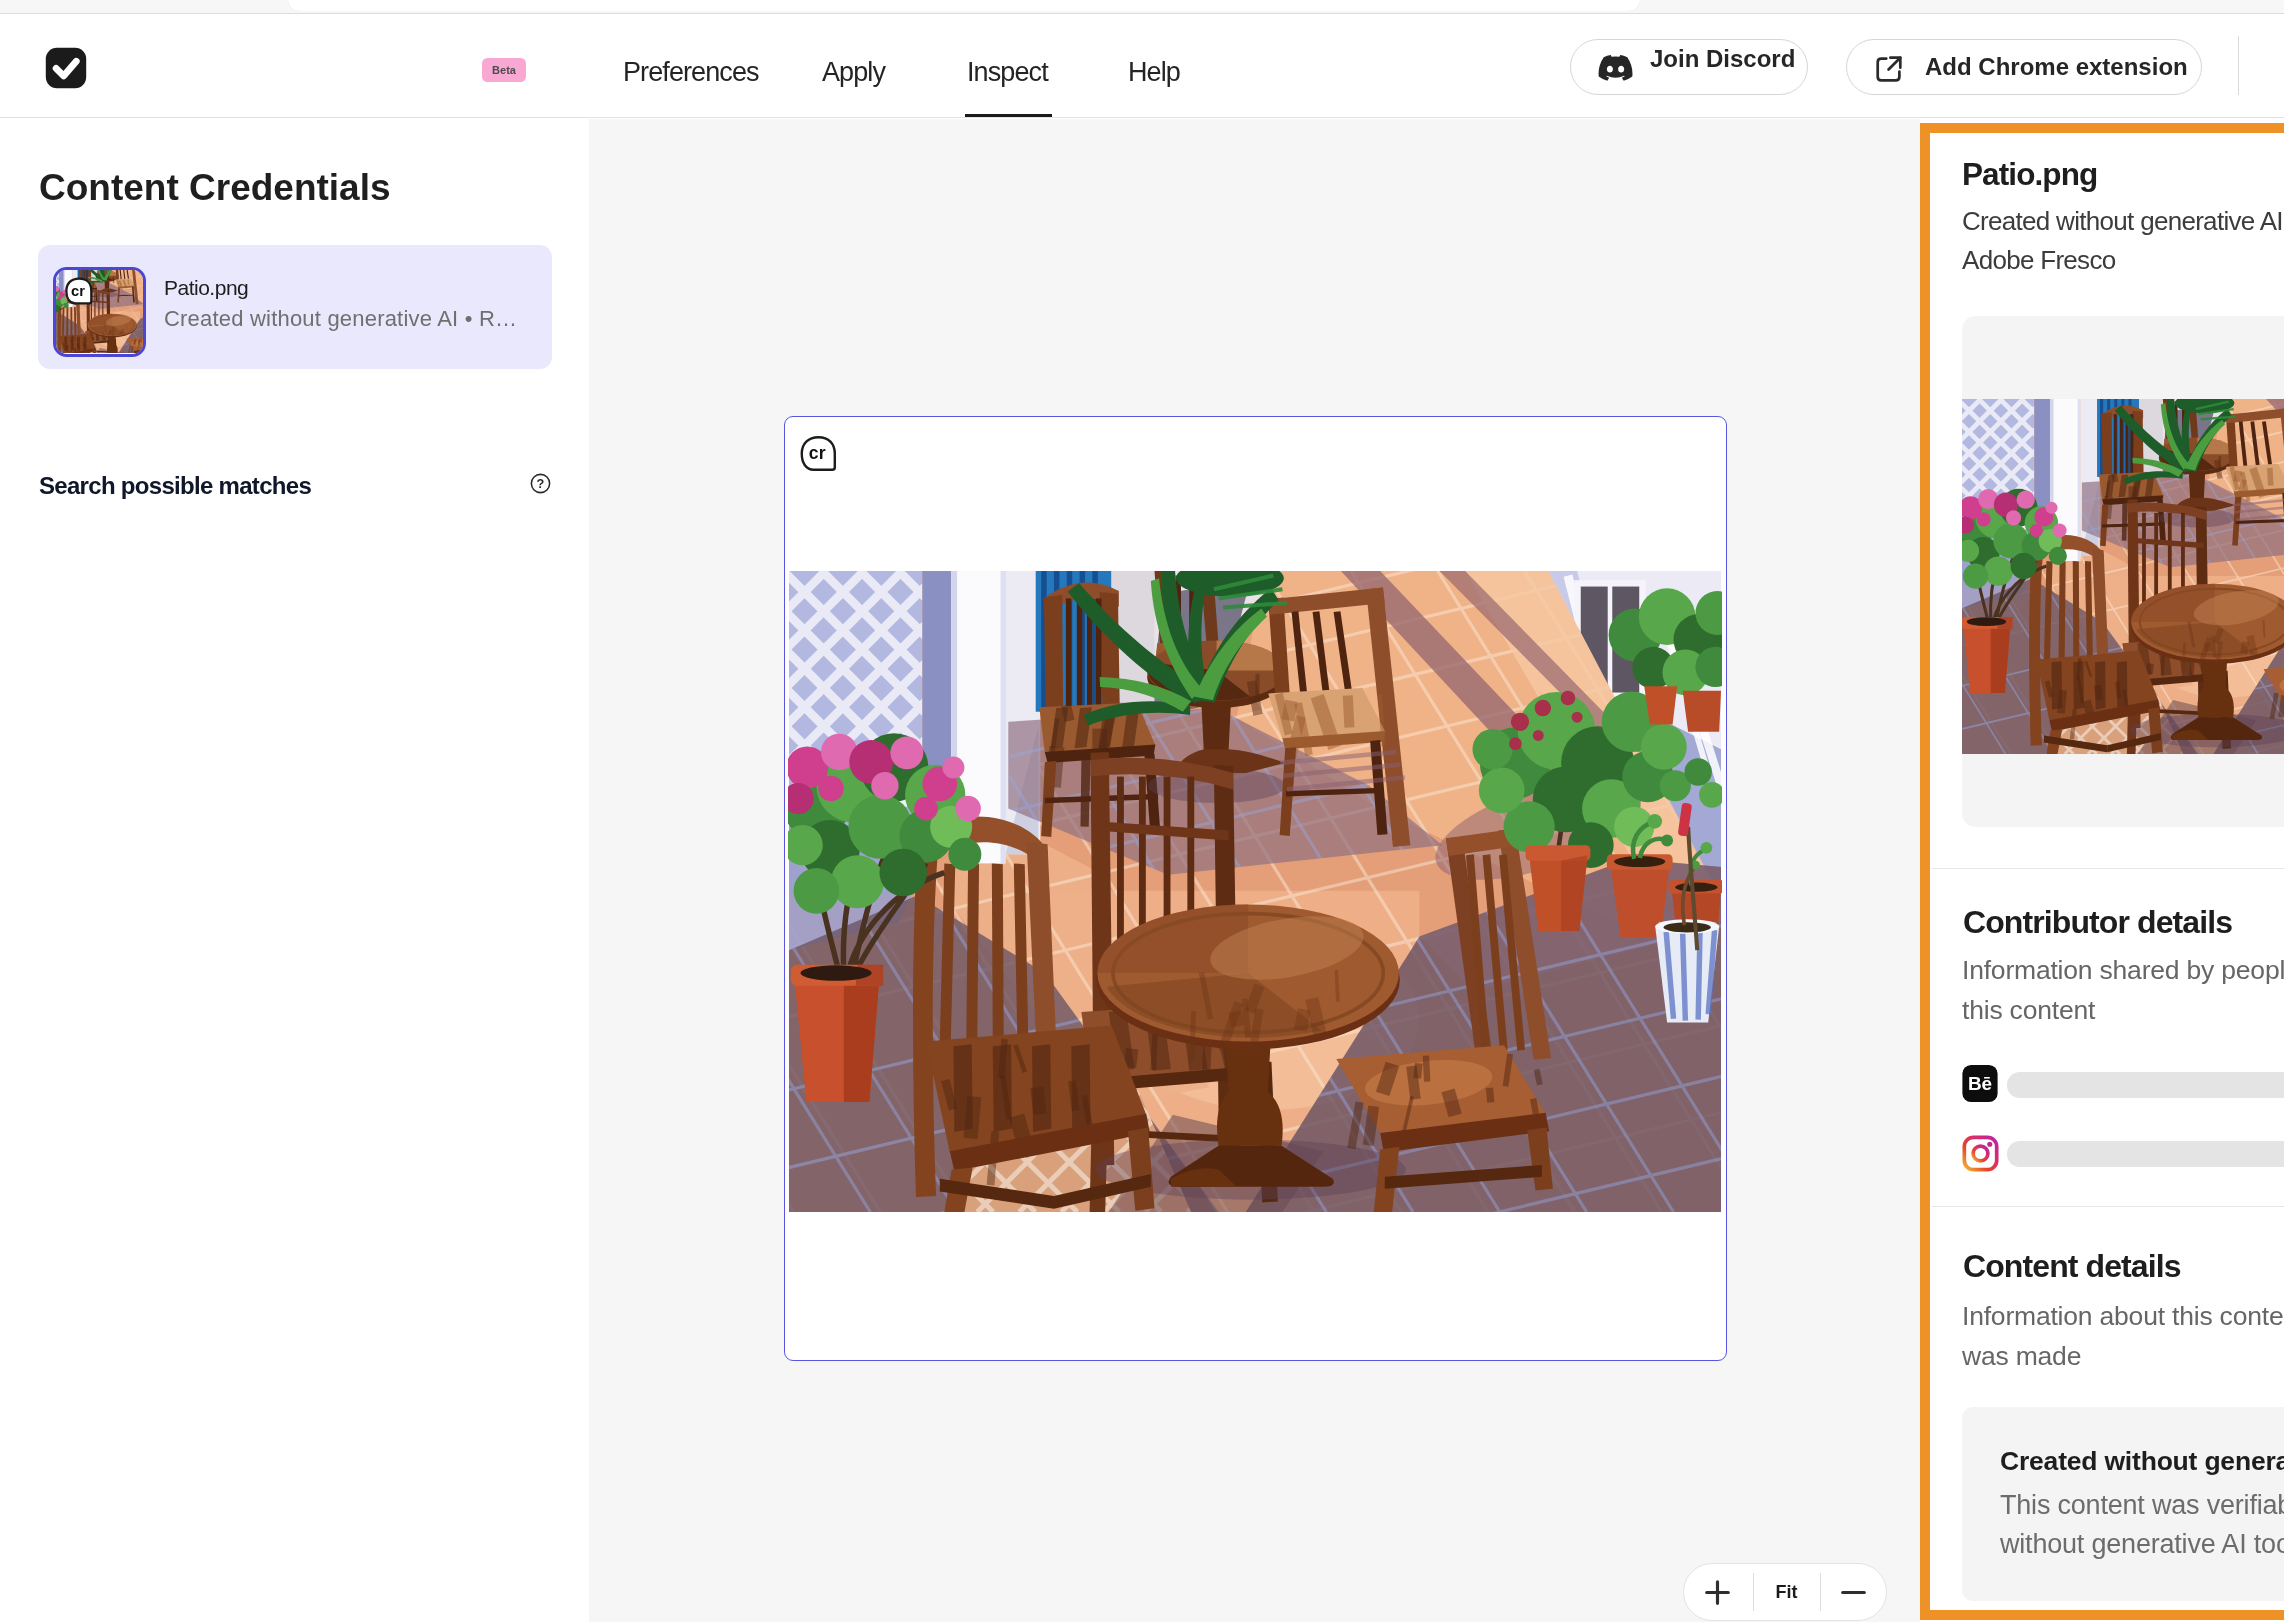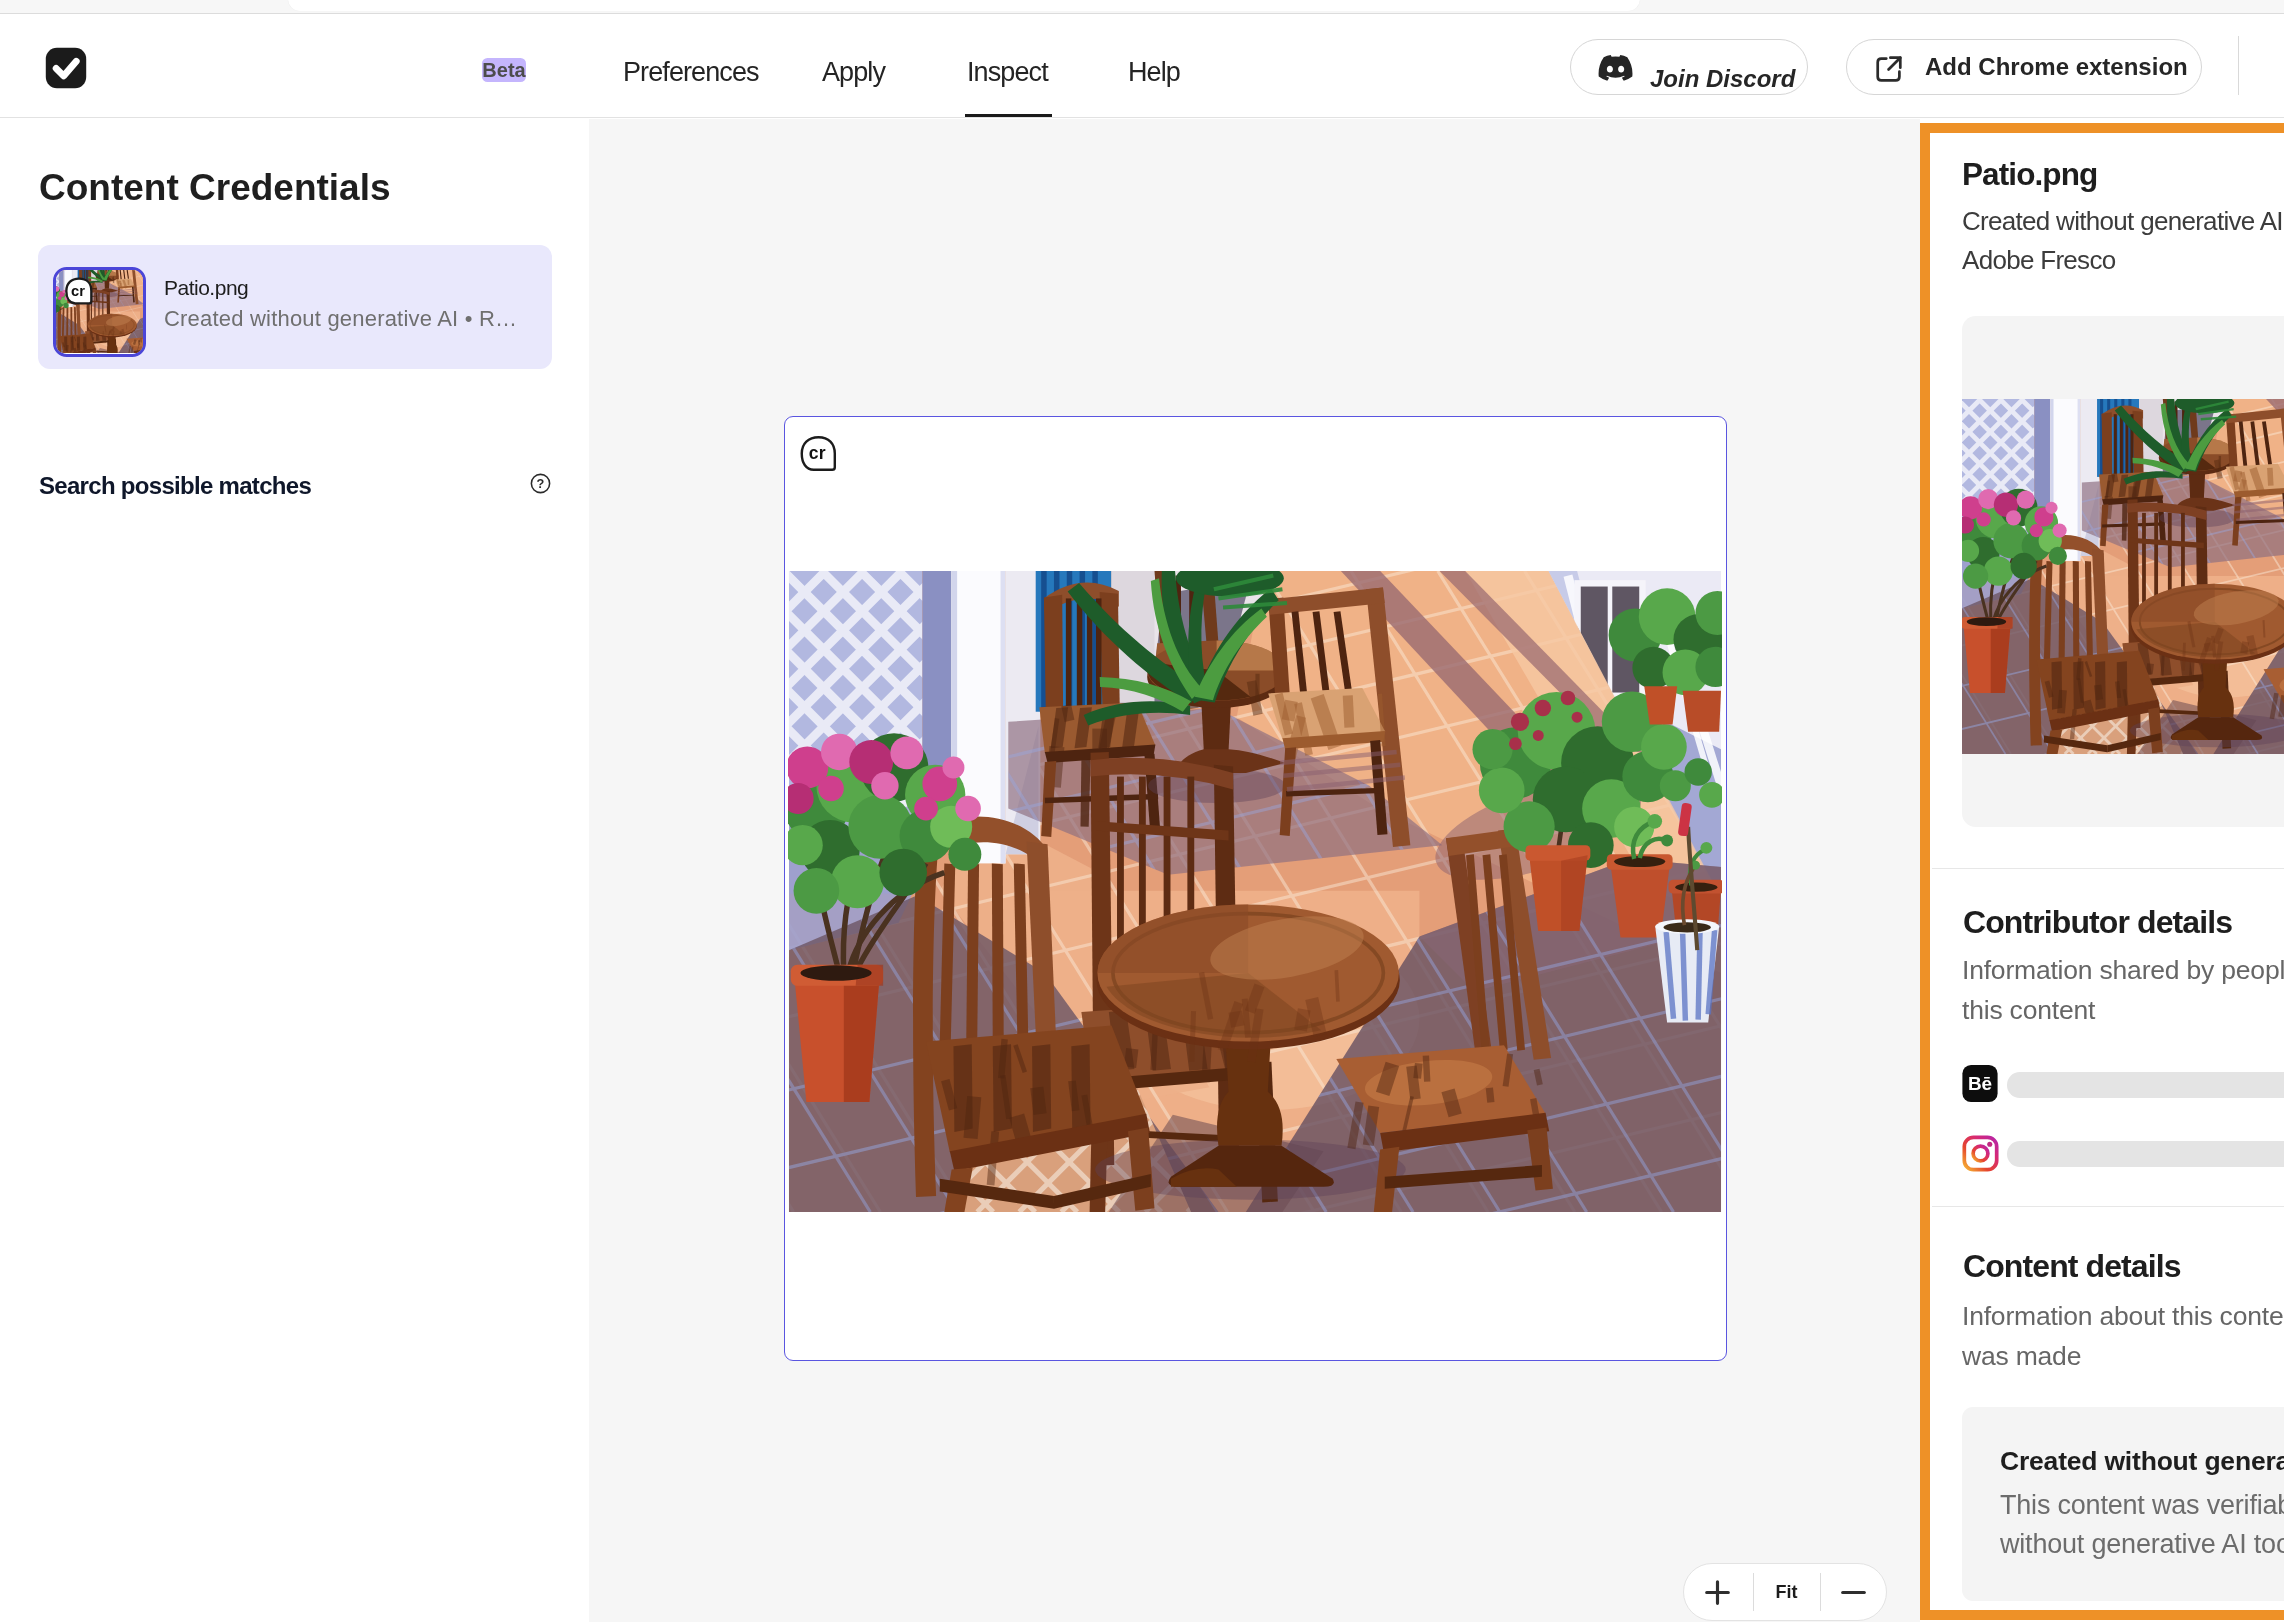--- a/index.html
+++ b/index.html
@@ -8,21 +8,21 @@
   #page { position:relative; width:2521px; height:1623px; background:#fff; }
 
   
   #topstrip { left:0; top:0; width:2521px; height:14px; background:#f7f7f7; border-bottom:0.9px solid #dcdcdc; }
   #omnibox { left:288px; top:-13.7px; width:1352px; height:25px; background:#fff; border-radius:0 0 12px 12px; box-shadow:0 0 0.9px rgba(0,0,0,0.08); }
 
   
   #navbar { left:0; top:15px; width:2521px; height:103px; background:#fff; border-bottom:1.4px solid #e2e2e2; }
   #logo { left:45px; top:46px; width:42px; height:44px; }
   #brand { left:106px; top:44px; height:48px; line-height:48px; font-size:31px; font-weight:800; color:#1b1b1b; letter-spacing:-1.8px; white-space:nowrap; }
-  #beta { left:482px; top:58px; width:44px; height:24px; background:#c4b5fd; border-radius:5.5px; font-size:20px; font-weight:700; color:#4c4c4c; text-align:center; line-height:24px; }
+  #beta { left:482px; top:58px; width:44px; height:24px; background:#f9a8d4; border-radius:5.5px; font-size:11px; font-weight:700; color:#4c4c4c; text-align:center; line-height:24px; }
   .navlink { top:48px; height:48px; line-height:48px; font-size:27px; letter-spacing:-0.9px; color:#242424; white-space:nowrap; }
   #underline { left:965px; top:114px; width:87px; height:3.2px; background:#1a1a1a; }
   .pillbtn { top:39px; height:56px; border:1.4px solid #d6d6d6; border-radius:28px; background:#fff; }
   .pilltext { font-size:24px; font-weight:700; color:#262626; white-space:nowrap; }
   #divider { left:2238px; top:36px; width:1.4px; height:59px; background:#d9d9d9; }
 
   
   #sidebar { left:0; top:119px; width:589px; height:1503px; background:#fff; }
   #cchead { left:39px; top:167px; font-size:37px; font-weight:800; color:#1f1f1f; letter-spacing:0; }
   #selcard { left:38px; top:245px; width:514px; height:124px; background:#e9e8fc; border-radius:12px; }
@@ -67,21 +67,21 @@
   <div class="abs navlink" style="left:612px;margin-left:11px;">Preferences</div>
   <div class="abs navlink" style="left:822px;">Apply</div>
   <div class="abs navlink" style="left:967px;">Inspect</div>
   <div class="abs navlink" style="left:1128px;">Help</div>
   <div id="underline" class="abs"></div>
 
   <div class="abs pillbtn" style="left:1570px; width:238px;"></div>
   <svg class="abs" style="left:1598px; top:55px; width:35px; height:25.6px;" viewBox="0 0 127 96">
     <path fill="#262626" d="M107.7 8.07A105.15 105.15 0 0 0 81.47 0a72.06 72.06 0 0 0-3.36 6.83 97.68 97.68 0 0 0-29.11 0A72.37 72.37 0 0 0 45.64 0a105.89 105.89 0 0 0-26.25 8.09C2.79 32.65-1.71 56.6.54 80.21a105.73 105.73 0 0 0 32.17 16.15 77.7 77.7 0 0 0 6.89-11.11 68.42 68.42 0 0 1-10.85-5.18c.91-.66 1.8-1.34 2.66-2a75.57 75.57 0 0 0 64.32 0c.87.71 1.76 1.39 2.66 2a68.68 68.68 0 0 1-10.87 5.19 77 77 0 0 0 6.89 11.1 105.25 105.25 0 0 0 32.19-16.14c2.64-27.38-4.51-51.11-18.9-72.15ZM42.45 65.69C36.18 65.69 31 60 31 53s5-12.74 11.43-12.74S54 46 53.89 53s-5.05 12.69-11.44 12.69Zm42.24 0C78.41 65.69 73.25 60 73.25 53s5-12.74 11.44-12.74S96.23 46 96.12 53s-5.04 12.69-11.43 12.69Z"></path>
   </svg>
-  <div class="abs pilltext" style="left:1650px; top:51px; height:44px; line-height:56px;font-style:italic;">Join Discord</div>
+  <div class="abs pilltext" style="left:1650px; top:31px; height:44px; line-height:56px;">Join Discord</div>
 
   <div class="abs pillbtn" style="left:1846px; width:356px;"></div>
   <svg class="abs" style="left:1875px; top:55px; width:28px; height:28px;" viewBox="0 0 62 62">
     <path d="M25 8 H14 Q6 8 6 16 V48 Q6 56 14 56 H46 Q54 56 54 48 V37" fill="none" stroke="#2b2b2b" stroke-width="6" stroke-linecap="round"></path>
     <path d="M34 6 H56 V28" fill="none" stroke="#2b2b2b" stroke-width="6" stroke-linecap="round" stroke-linejoin="round"></path>
     <path d="M56 6 L30 32" fill="none" stroke="#2b2b2b" stroke-width="6" stroke-linecap="round"></path>
   </svg>
   <div class="abs pilltext" style="left:1925px; top:39px; height:40px; line-height:56px;">Add Chrome extension</div>
 
   <div id="divider" class="abs"></div>

